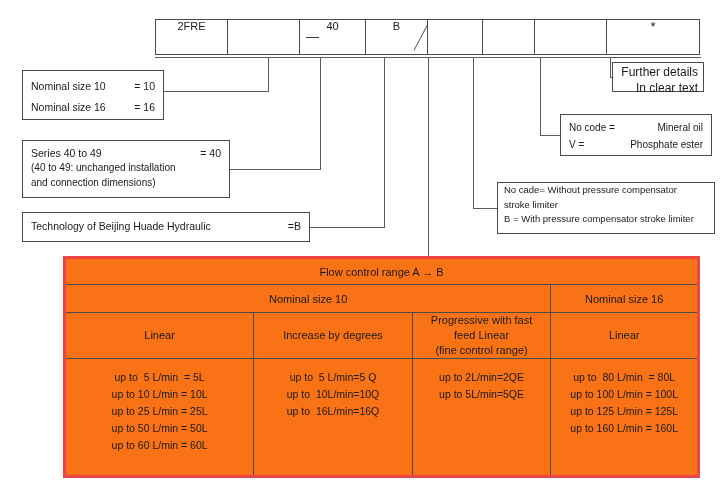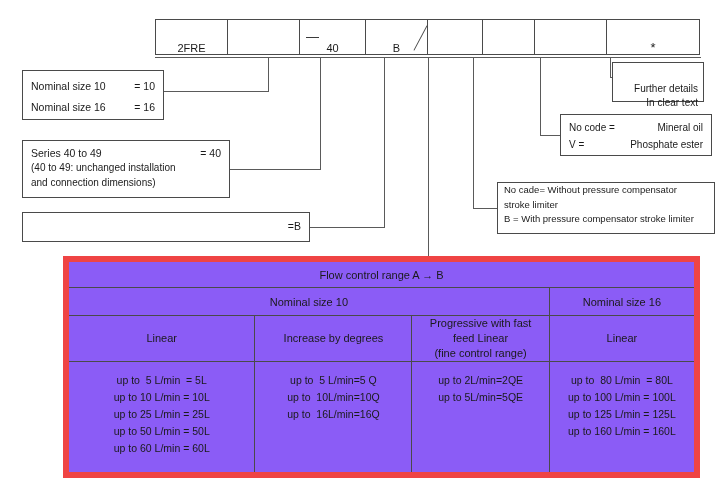--- a/index.html
+++ b/index.html
@@ -20,21 +20,21 @@
   .codebar{
     position:absolute;
     left:155px;top:19px;width:545px;height:36px;
     border:1px solid #4a4a4a;
     box-sizing:border-box;
     display:flex;
   }
   .cell{
     border-right:1px solid #4a4a4a;
     box-sizing:border-box;
-    display:flex;align-items:flex-end;justify-content:center;
+    display:flex;align-items:flex-start;justify-content:center;
     font-size:11px;
     position:relative;
   }
   .cell:last-child{border-right:none;}
   .cell .dash{
     position:absolute;left:6px;top:50%;width:13px;height:1px;background:#3a3a3a;
   }
   .cell .slash{
     position:absolute;right:6px;top:4px;width:1px;height:28px;background:#4a4a4a;
     transform:rotate(28deg);transform-origin:center;
@@ -60,35 +60,35 @@
   #boxNominal .row{padding:3px 0;}
 
   #boxSeries{left:22px;top:140px;width:208px;height:58px;}
   #boxSeries .line{font-size:10px;}
 
   #boxTech{left:22px;top:212px;width:288px;height:30px;
     display:flex;align-items:center;}
   #boxTech .row{width:100%;}
 
   #boxFurther{left:612px;top:62px;width:92px;height:30px;
-    padding:19px 5px;text-align:right;font-size:10px;line-height:1.35;}
+    padding:1px 5px;text-align:right;font-size:12px;line-height:1.35;}
 
   #boxOil{left:560px;top:114px;width:152px;height:42px;font-size:10px;}
   #boxOil .row{padding:1px 0;}
   #boxOil .val{margin-left:auto;padding-left:10px;}
 
   #boxComp{left:497px;top:182px;width:218px;height:52px;font-size:9.5px;
     line-height:1.55;padding:0 6px;}
 
   
   .tbl{
     position:absolute;left:63px;top:256px;width:637px;height:222px;
-    border:6px solid #ef4444;box-sizing:border-box;
+    border:3px solid #ef4444;box-sizing:border-box;
     display:flex;flex-direction:column;
-    background:#8b5cf6;
+    background:#f97316;
   }
   .trow{display:flex;border-bottom:1px solid #4a4a4a;box-sizing:border-box;}
   .trow:last-child{border-bottom:none;flex:1;}
   .tcell{
     border-right:1px solid #4a4a4a;box-sizing:border-box;
     display:flex;align-items:center;justify-content:center;
     font-size:11px;text-align:center;
   }
   .tcell:last-child{border-right:none;}
 
@@ -186,20 +186,21 @@
     <div class="row">
       <span class="lbl">Series 40 to 49</span>
       <span class="val">= 40</span>
     </div>
     <div class="line">(40 to 49: unchanged installation</div>
     <div class="line">and connection dimensions)</div>
   </div>
 
   <div class="box" id="boxTech">
     <div class="row">
+      <span class="lbl">Technology of Beijing Huade Hydraulic</span>
       <span class="val">=B</span>
     </div>
   </div>
 
   <div class="box" id="boxFurther">
     <div class="line">Further details</div>
     <div class="line">In clear text</div>
   </div>
 
   <div class="box" id="boxOil">

